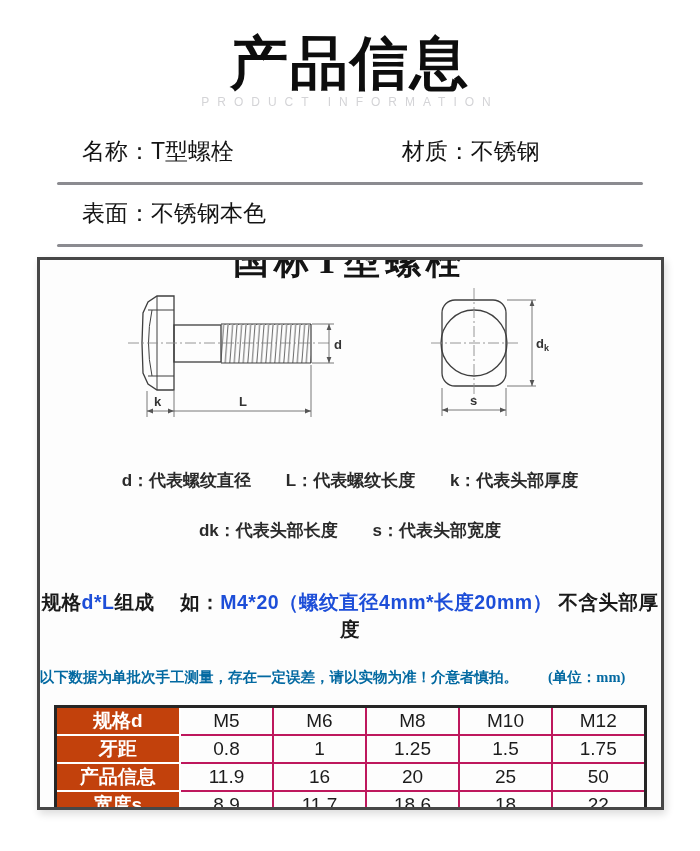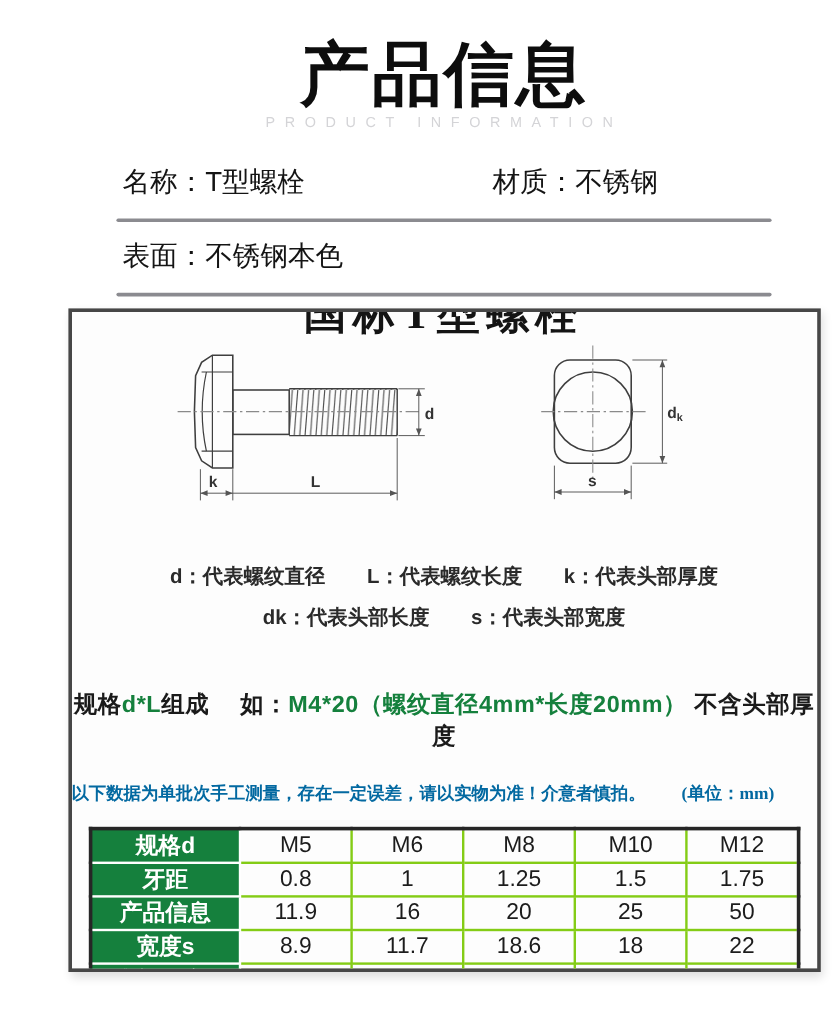--- a/index.html
+++ b/index.html
@@ -2,77 +2,76 @@
 <html><head>
 <meta charset="utf-8">
 <style>
   * { box-sizing: border-box; margin: 0; padding: 0; }
   html,body { width:700px; }
   body { font-family: "Liberation Sans", "DejaVu Sans", sans-serif; background:#fff; }
   .page {
     width:700px; height:851px; overflow:hidden; position:relative;
     padding-top:30px;
     background: radial-gradient(130% 105% at 50% 45%, #ffffff 80%, #e9e9ec 100%);
-    padding-left: 40px;
   }
   .title {
     text-align:center; font-size:58px; font-weight:900; color:#0d0d0d;
     letter-spacing:2px; line-height:1.15;
   }
   .subtitle {
     text-align:center; font-size:12px; font-weight:400; color:#d4d4d7;
     letter-spacing:8px; margin-top:-2px;
   }
   .info { padding:0 57px; margin-top:14px; font-size:23px; color:#141414; }
-  .info-row { display:flex; align-items:flex-start; padding:13px 0 15px 5px; }
+  .info-row { display:flex; align-items:flex-start; padding:13px 0 15px 5px;margin-left:20px; }
   .info-item-left { width:57%; }
   .info-item-right { flex:1; }
   .info-label, .info-value { font-weight:500; }
   .divider { height:3px; background:#8b8b90; border-radius:2px; }
   .frame {
     width:627px; height:553px; margin:10px auto 0; border:3px solid #474747;
     background:#fdfdfd; overflow:hidden; position:relative;
     box-shadow: 2px 4px 8px rgba(0,0,0,0.14);
   }
   .cropped-title {
     height:21px; overflow:hidden; text-align:center;font-family:Liberation Serif, serif;
   }
   .cropped-title span {
     display:inline-block; font-size:36px; font-weight:900; line-height:1;
     letter-spacing:5px; color:#141414; transform:translateY(-17px);
   }
   .drawing { display:block; width:621px; height:170px; margin-top:4px; }
   .legend-row { text-align:center; font-size:17px; font-weight:700; color:#2a2a2a; }
   .legend-row.l1 { margin-top:14px; }
-  .legend-row.l2 { margin-top:11px; }
+  .legend-row.l2 { margin-top:27px; }
   .legend-row span { display:inline-block; margin:0 15px; }
   .spec-line {
     margin-top:47px; text-align:center; font-size:19.5px; font-weight:700;
     color:#1a1a1a; letter-spacing:0.5px;
   }
-  .red { color:#15803d;text-align:right; }
+  .red { color:#1d4ed8;text-align:right; }
   .warning {
     margin-top:25px; text-align:left; font-size:14.5px; font-weight:700;
     color:#0369a1;
     font-family:Liberation Serif, serif;
   }
   .warning .unit { margin-left:30px; }
   table.sizes {
     margin:18px auto 0; border-collapse:collapse; table-layout:fixed;
     width:593px; border:3px solid #262626;
   }
   table.sizes th { width:125px; }
   table.sizes th, table.sizes td {
     height:27px; text-align:center; vertical-align:middle;
     font-size:19px; padding:0;
   }
   table.sizes th.rowhead {
-    background:#15803d; color:#ffffff; border:2px solid #ffffff; font-weight:600;
-  }
-  table.sizes td { border:2px solid #84cc16; color:#1c1c1c; font-weight:400; }
+    background:#c2410c; color:#ffffff; border:2px solid #ffffff; font-weight:600;
+  }
+  table.sizes td { border:2px solid #be185d; color:#1c1c1c; font-weight:400; }
   table.sizes tr.colhead td { font-weight:500; }
 </style>
 </head>
 <body>
 
 <div class="page">
 
   <div class="title">产品信息</div>
   <div class="subtitle">PRODUCT INFORMATION</div>
 

